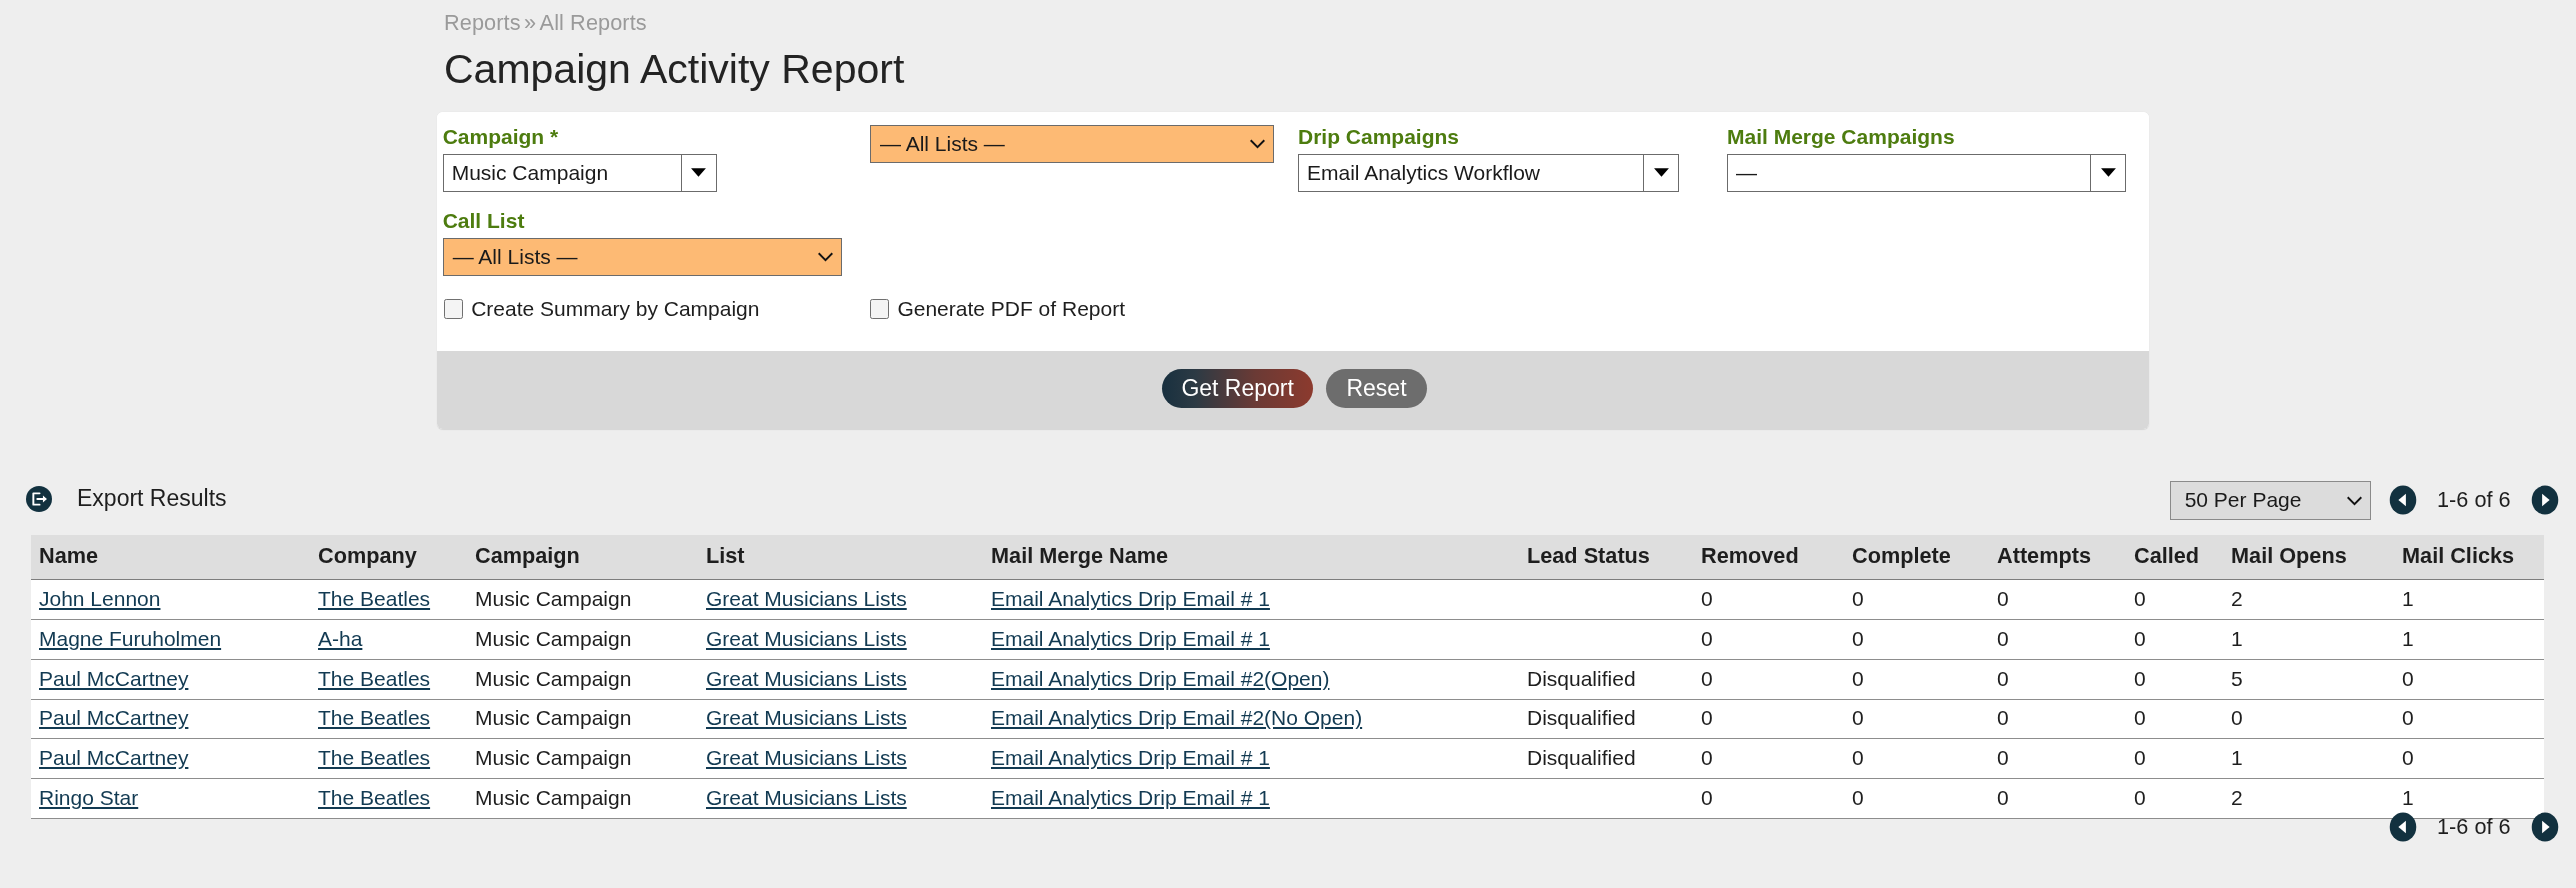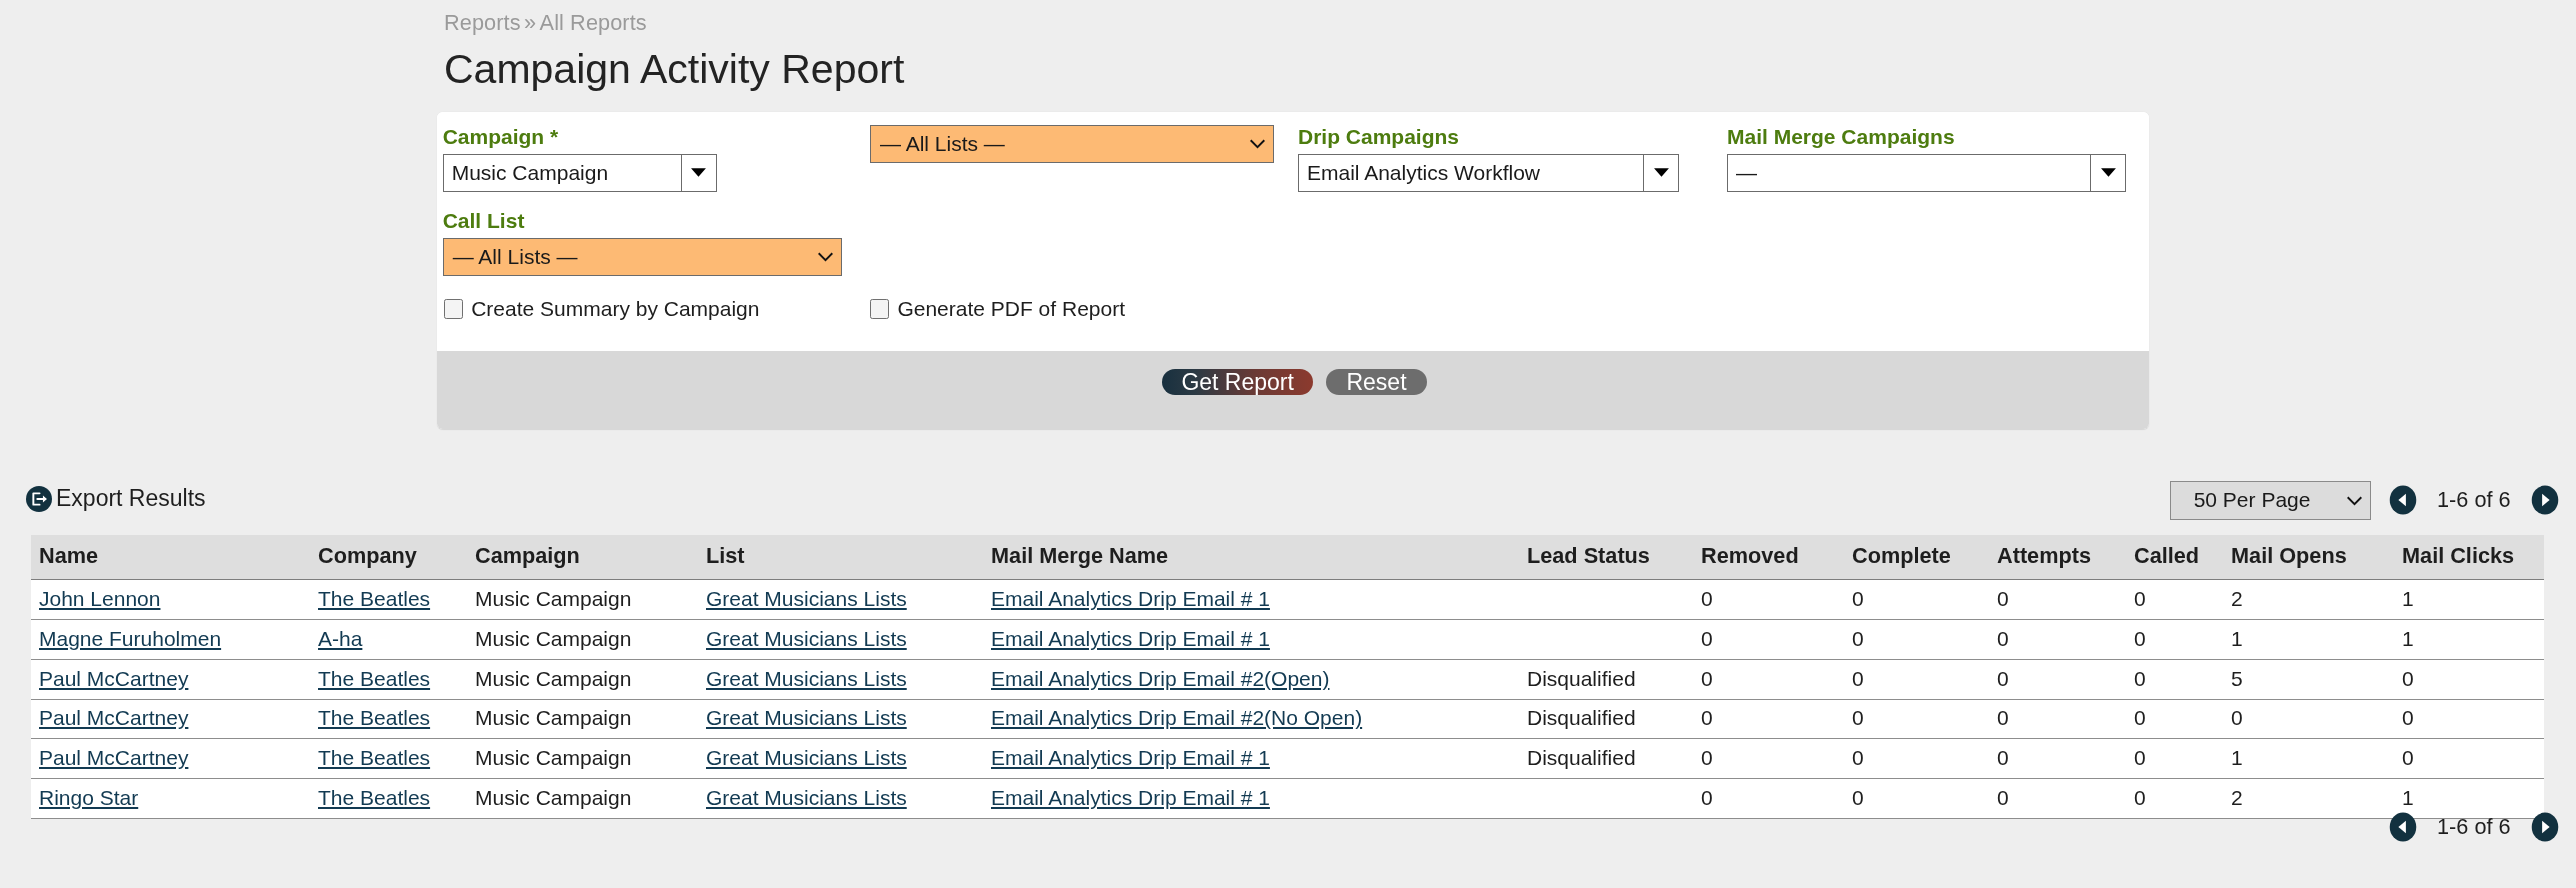--- a/index.html
+++ b/index.html
@@ -63,40 +63,40 @@
   .sel-native .chev { width:31px; display:flex; align-items:center; justify-content:center; }
 
   .checkrow { position:absolute; display:flex; align-items:center;text-align:center; }
   .checkbox {
     width:19.4px; height:19.4px; border:1.1px solid #707070; border-radius:2.3px;
     background:#f4f4f4; flex:none;
   }
   .checkrow .clabel { font-size:21px; color:#1e1e1e; margin-left:8px; white-space:nowrap; }
 
   .btn {
-    position:absolute; height:26px; border-radius:20.5px; border:none;
+    position:absolute; height:39px; border-radius:20.5px; border:none;
     color:#ffffff; font-size:23px; font-family:"Liberation Sans", sans-serif;
     display:flex; align-items:center; justify-content:center; cursor:pointer;
     padding:0 19.4px;
   }
   #btn-get { background:linear-gradient(90deg,#18303f 0%, #2c3a44 22%, #6b3a35 62%, #8c3a2e 100%); }
   #btn-reset { background:#6d6d6d; }
 
   
   #results-toolbar { position:absolute; left:0; top:483px; width:2576px; height:46px; }
   #export-block { position:absolute; left:26px; top:2.3px; display:flex; align-items:center; }
   #export-icon { width:26px; height:26px; flex:none; }
-  #export-label { font-size:23px; color:#1e1e1e; margin-left:4px; white-space:nowrap; }
+  #export-label { font-size:23px; color:#1e1e1e; margin-left:25px; white-space:nowrap; }
 
   #pager-top { position:absolute; right:16px; top:-2.3px; display:flex; align-items:center; }
   #perpage {
     width:201px; height:39px; border:1.1px solid #8a8a8a; background:#dcdcdc;
     display:flex; align-items:center;
   }
-  #perpage .sel-val { flex:1; padding-left:23px; font-size:21px; color:#1a1a1a; }
+  #perpage .sel-val { flex:1; padding-left:14px; font-size:21px; color:#1a1a1a; }
   #perpage .chev { width:30px; display:flex; align-items:center; justify-content:center; }
 
   .pg-arrow { width:30px; height:30px; flex:none; cursor:pointer; }
   .pg-label { font-size:21.7px; color:#1e1e1e; white-space:nowrap; }
 
   
   #table-wrap { position:absolute; left:31px; top:535px; width:2513px; }
   table { border-collapse:collapse; width:100%; table-layout:fixed; }
   thead th {
     background:#dedede; text-align:left; font-weight:700;

